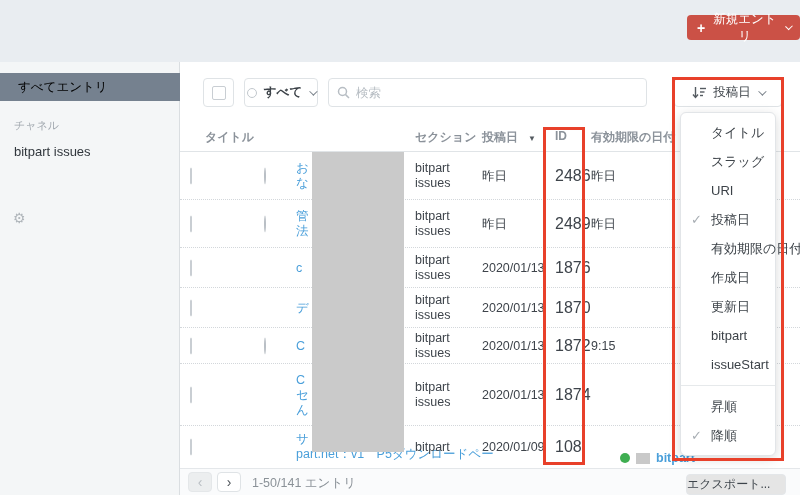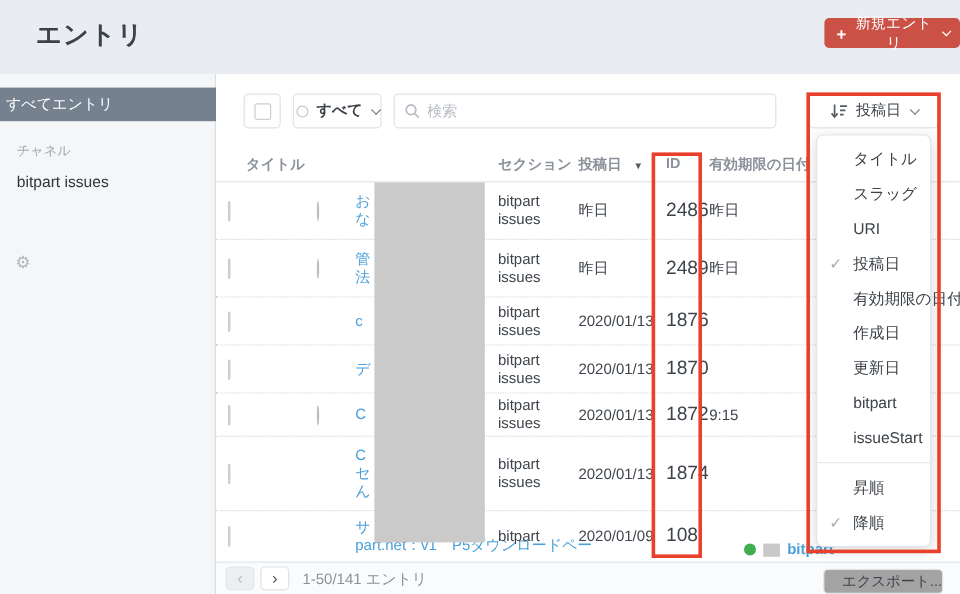--- a/index.html
+++ b/index.html
@@ -15,21 +15,21 @@
   .new-entry-btn {
     position:absolute; left:687px; top:15px; height:25px; padding:0 10px;
     background:#cb5146; border:none; border-radius:4px; color:#fff; font-size:12.5px;
     display:flex; align-items:center; gap:6px; cursor:pointer;
   }
   .plus { font-size:14px; font-weight:bold; line-height:1; }
   .chev { display:inline-block; width:6px; height:6px; border-right:1.5px solid currentColor; border-bottom:1.5px solid currentColor; transform:rotate(45deg) translateY(-2px); }
   .chev-gray { color:#7a828a; }
   
   .sidebar { position:absolute; left:0; top:62px; width:180px; height:433px; background:#f4f6f7; border-right:1px solid #dadee1; }
-  .side-selected { position:absolute; left:0; top:11px; width:180px; height:28px; background:#75818f; color:#ffffff; font-size:12.5px; line-height:28px; padding-left:5px; cursor:pointer; }
+  .side-selected { position:absolute; left:0; top:11px; width:180px; height:28px; background:#75818f; color:#000000; font-size:12.5px; line-height:28px; padding-left:18px; cursor:pointer; }
   .side-label { position:absolute; left:14px; top:56px; font-size:11px; color:#a0a7ae; }
   .side-channel { position:absolute; left:14px; top:82px; font-size:13px; color:#30363c; cursor:pointer; }
   .gear { position:absolute; left:13px; top:148px; font-size:14px; color:#b0b6bb; cursor:pointer; }
   
   .main { position:absolute; left:180px; top:62px; width:620px; height:433px; background:#fff; }
   .toolbar { position:absolute; left:23px; top:16px; right:18px; height:29px; display:flex; gap:10px; }
   .tb-btn { height:29px; background:#fff; border:1px solid #dfe3e6; border-radius:4px; display:flex; align-items:center; justify-content:center; gap:7px; cursor:pointer; color:#3c4248; font-size:12.5px; }
   .cb-btn { width:31px; }
   .checkbox { width:14px; height:14px; border:1px solid #c9ced3; border-radius:2px; background:#fff; }
   .filter-btn { width:74px; font-weight:bold; }
@@ -68,31 +68,30 @@
   .peek { position:absolute; left:620px; top:451px; display:flex; align-items:center; gap:6px; z-index:2; }
   .peek .dot { width:10px; height:10px; }
   .peek-box { width:14px; height:11px; background:#c9c9c9; }
   .peek-link { color:#4a9fda; font-size:12.5px; font-weight:bold; }
   
   .footer { position:absolute; left:180px; top:468px; width:620px; height:27px; background:#fafbfc; border-top:1px solid #e4e7ea; }
   .pg-btn { position:absolute; top:3px; width:24px; height:20px; border-radius:4px; text-align:center; line-height:18px; font-size:14px; cursor:pointer; }
   .pg-prev { left:8px; background:#eceeef; color:#b9bec3; border:1px solid #e4e7e9; }
   .pg-next { left:37px; background:#fff; color:#4a5056; border:1px solid #dfe3e6; }
   .pg-label { position:absolute; left:72px; top:6px; font-size:12.5px; color:#8b9298; }
-  .export-btn { position:absolute; left:686px; top:474px; width:100px; height:21px; background:#a3a3a3; border:1px solid #e3e6e9; border-radius:4px; font-size:12px; color:#3d444b; text-align:right; line-height:19px; cursor:pointer; z-index:6; }
+  .export-btn { position:absolute; left:686px; top:474px; width:100px; height:21px; background:#e5e5e5; border:1px solid #e3e6e9; border-radius:4px; font-size:12px; color:#3d444b; text-align:left; line-height:19px; cursor:pointer; z-index:6; }
   
   .anno { position:absolute; border:3px solid #e8402a; z-index:9; pointer-events:none; }
   .anno-id { left:543px; top:127px; width:42px; height:338px; }
   .anno-sort { left:672px; top:77px; width:112px; height:384px; }
 </style>
 </head>
 <body>
 
 <div class="topbar">
-  <h1 class="page-title">エントリ</h1>
   <button class="new-entry-btn">
     <span class="plus">+</span>
     <span>新規エントリ</span>
     <span class="chev"></span>
   </button>
 </div>
 
 <div class="sidebar">
   <div class="side-selected">すべてエントリ</div>
   <div class="side-label">チャネル</div>

